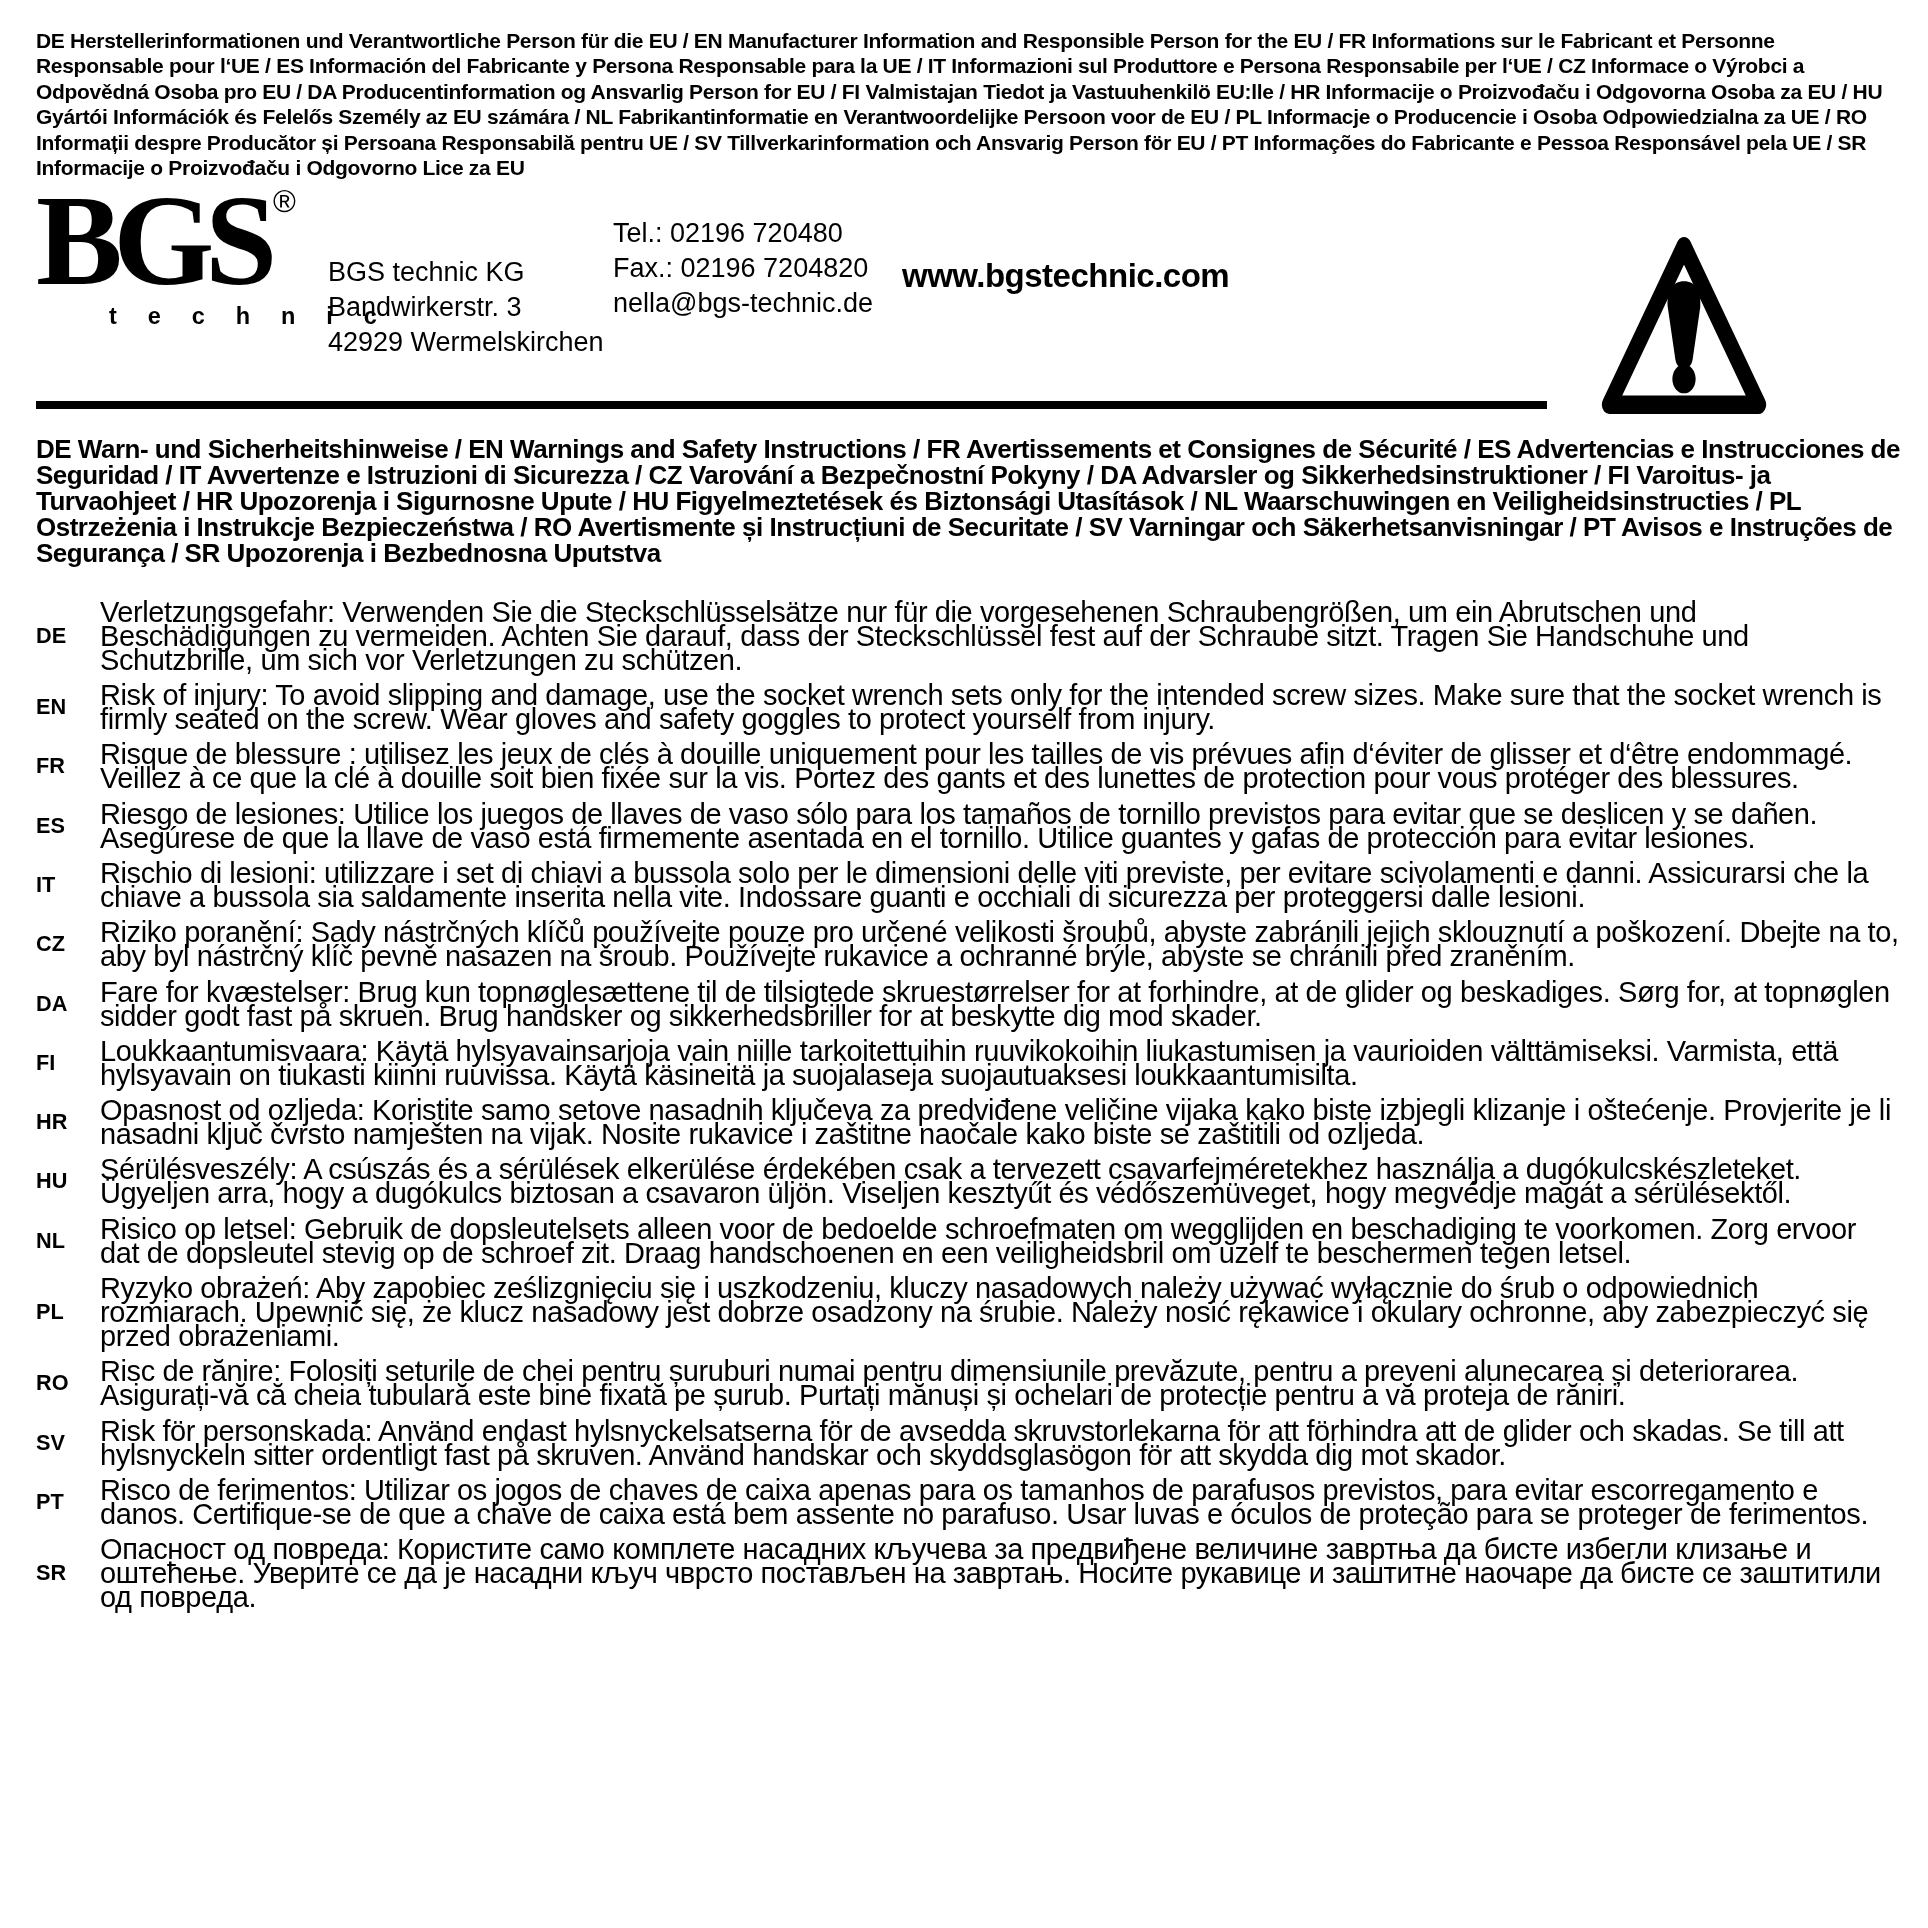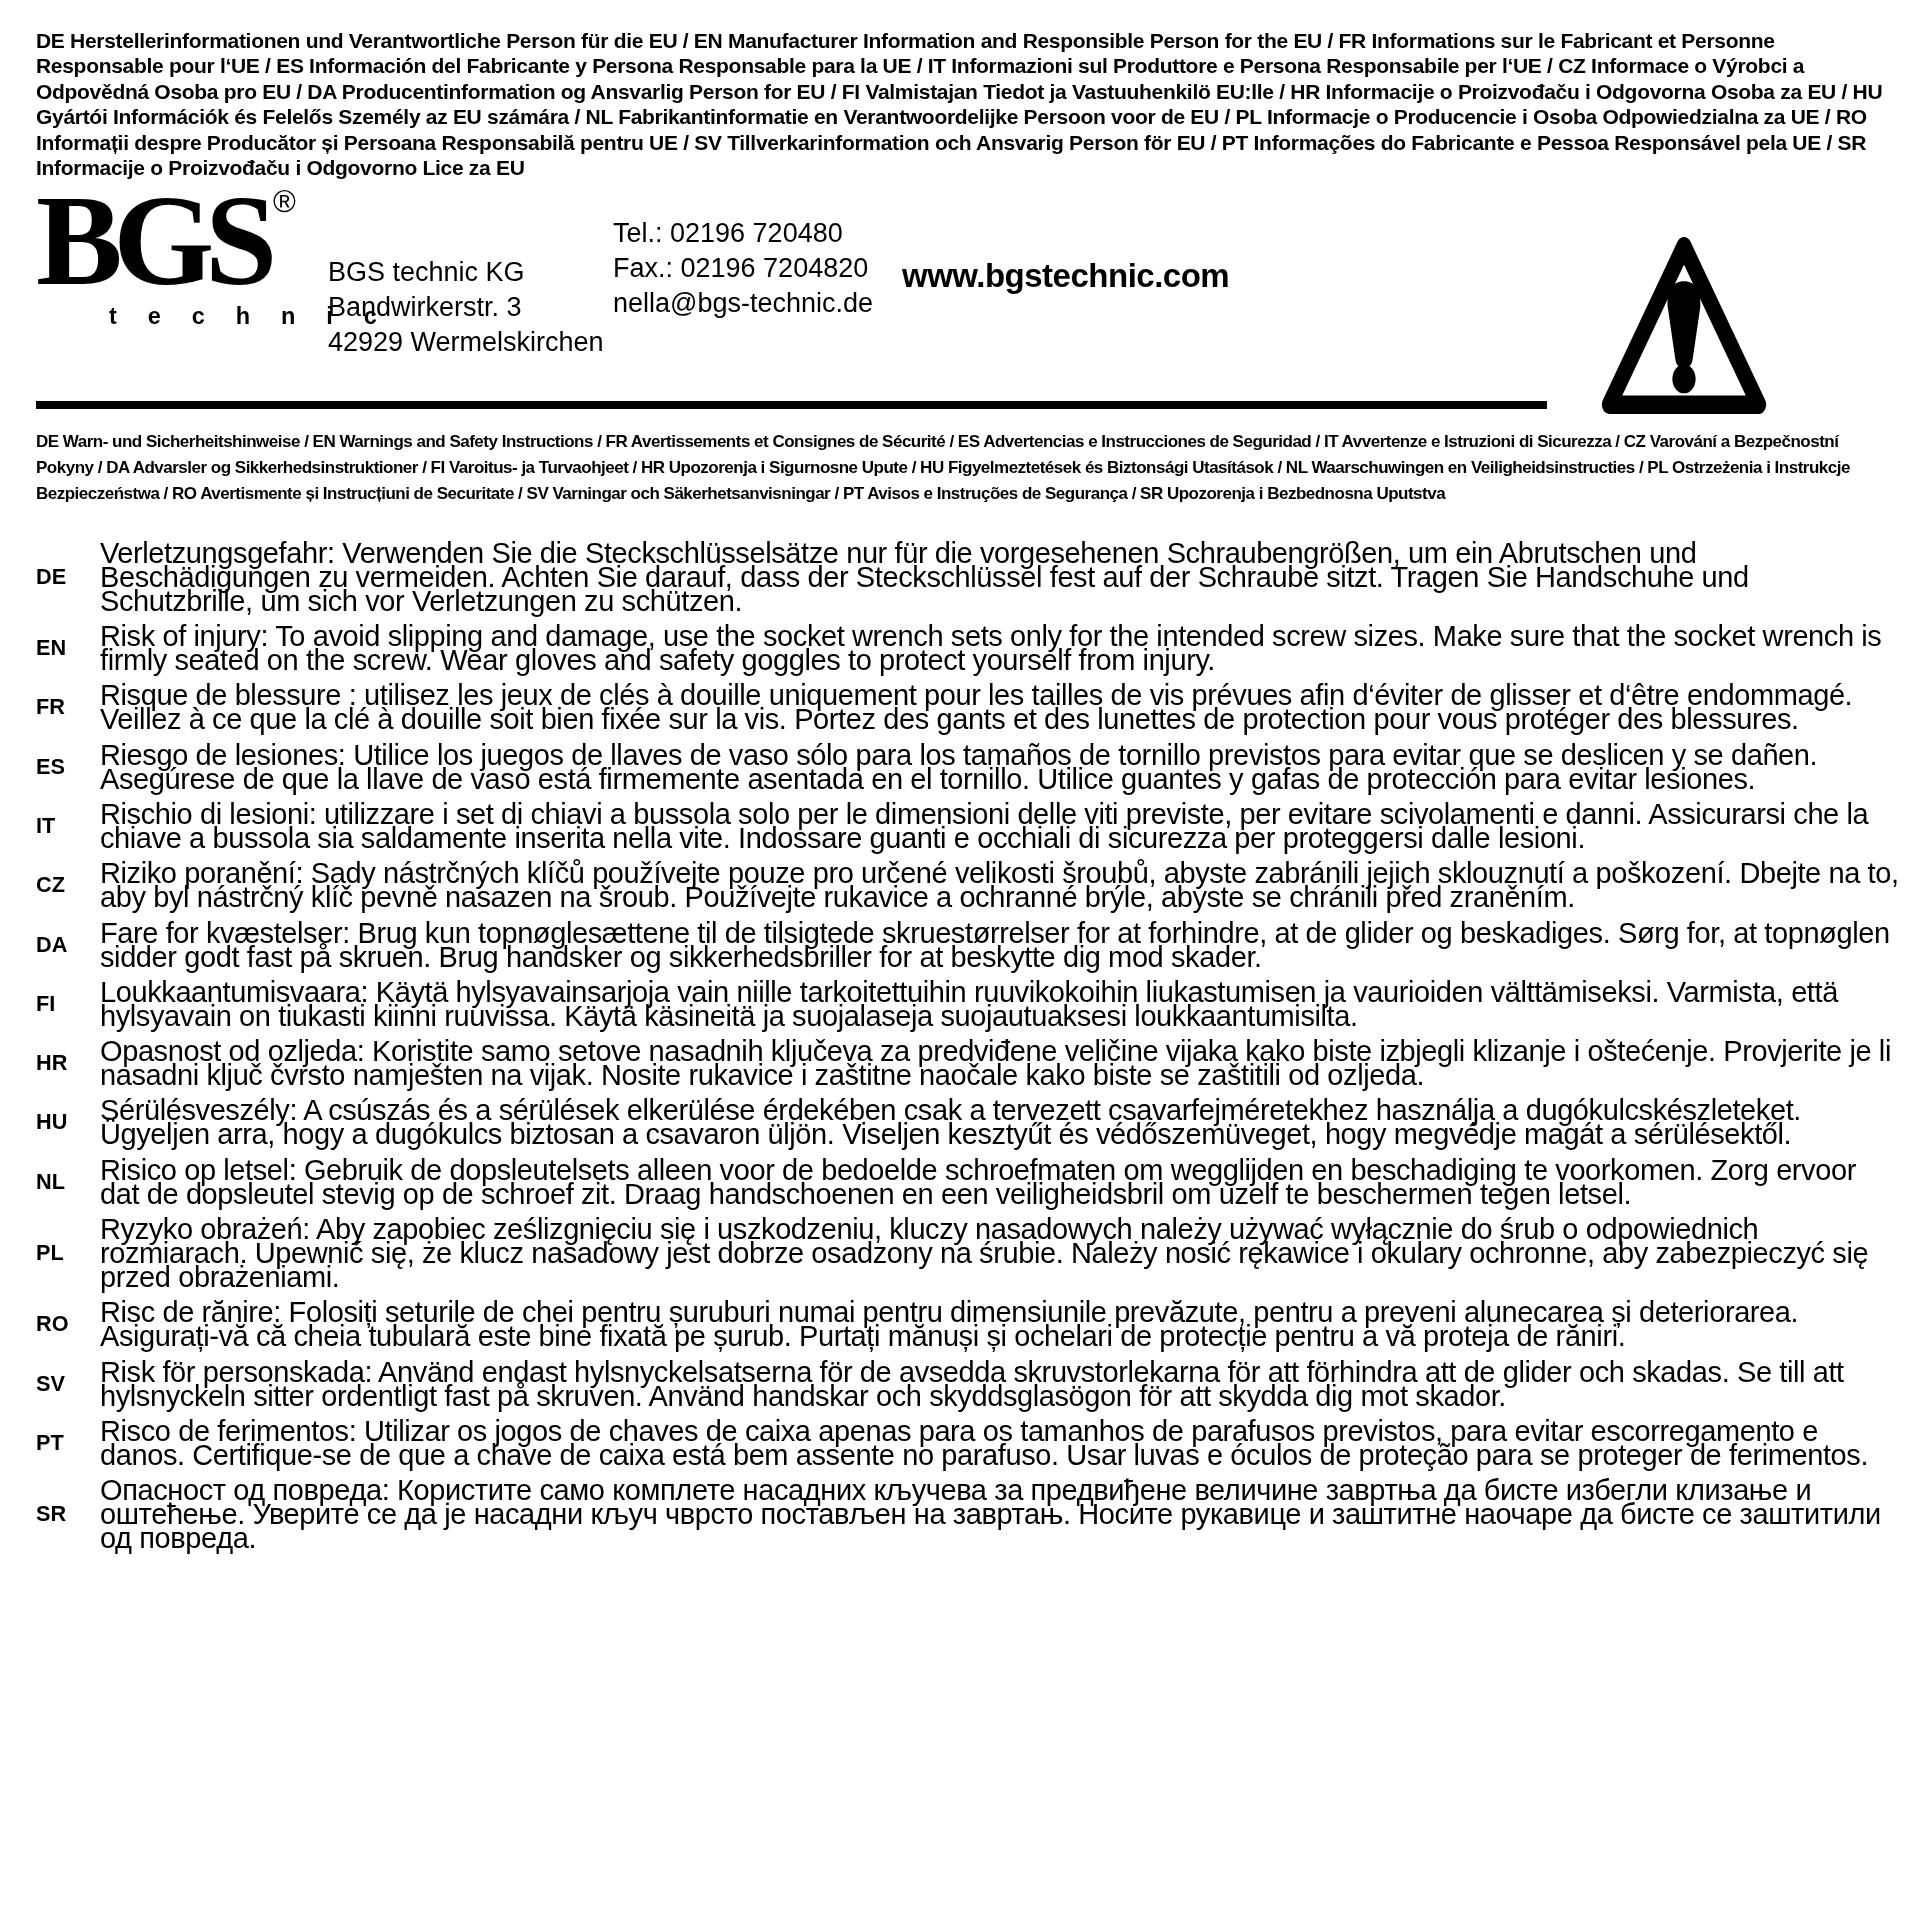--- a/index.html
+++ b/index.html
@@ -29,22 +29,22 @@
 
   .company-col { position:absolute; left:292px; top:32px; font-size:27px; line-height:35px; font-weight:400;margin-top:28px; }
   .contact-col { position:absolute; left:577px; top:21px; font-size:27px; line-height:35px; font-weight:400; }
   .website     { position:absolute; left:866px; top:62px; font-size:33px; font-weight:700; letter-spacing:-0.5px; }
 
   .warning-triangle { position:absolute; left:1565px; top:41px; width:166px; height:181px; }
 
   .divider { height:7.5px; background:#000; width:1511px; margin-top:3.8px; }
 
   .safety-para {
-    font-weight:700; font-size:17px; line-height:26px; letter-spacing:-0.5px;
-    margin-top:20px;
+    font-weight:700; font-size:26px; line-height:26px; letter-spacing:-0.5px;
+    margin-top:27px;
   }
 
   .warnings { margin-top:34px; }
   .warning-row { display:flex; align-items:center; margin-bottom:11.3px; }
   .warning-code { flex:0 0 64px; font-weight:700; font-size:21.7px; line-height:26px; }
   .warning-text { flex:1; font-size:29px; line-height:24px; letter-spacing:-0.4px; }
 </style>
 </head>
 <body>
 

